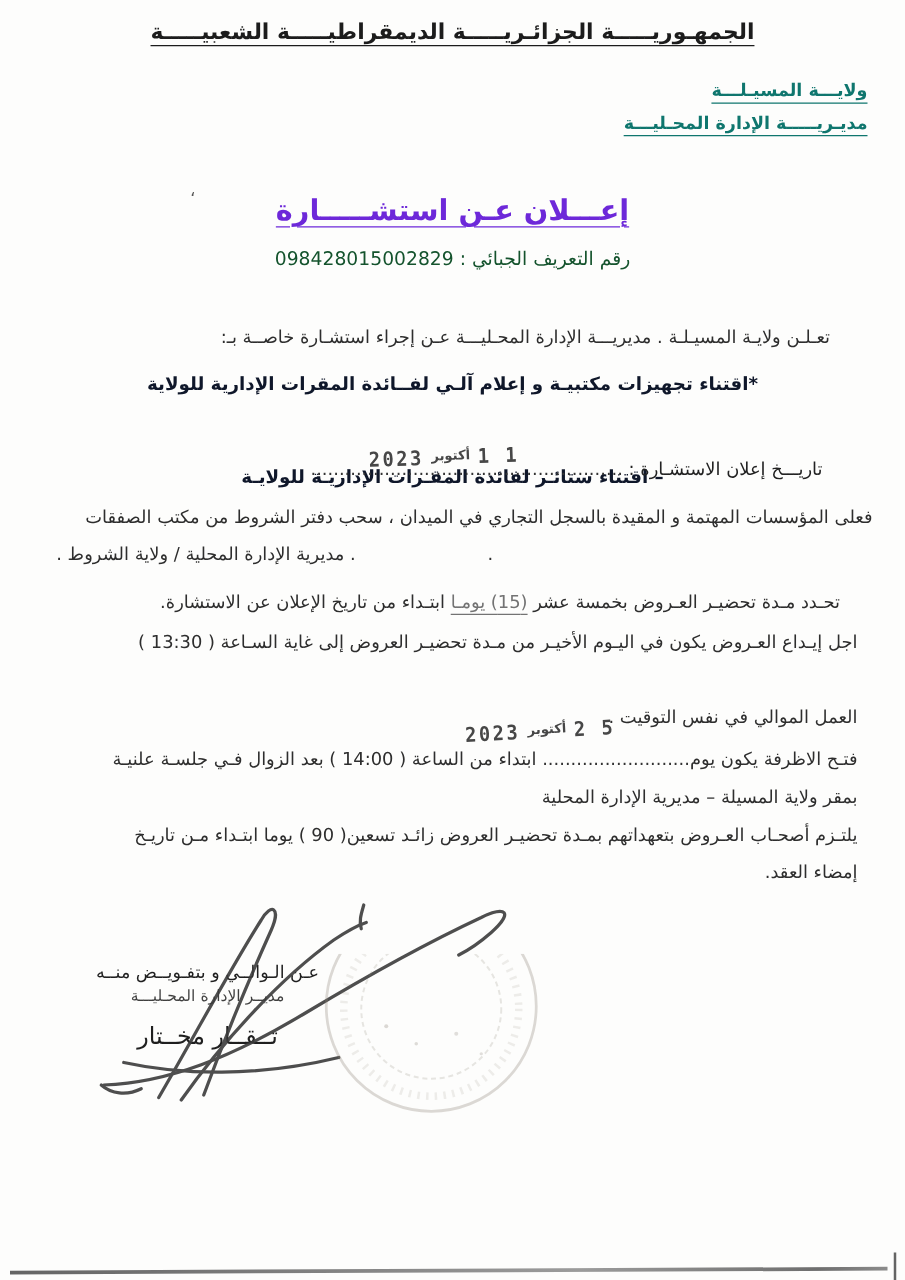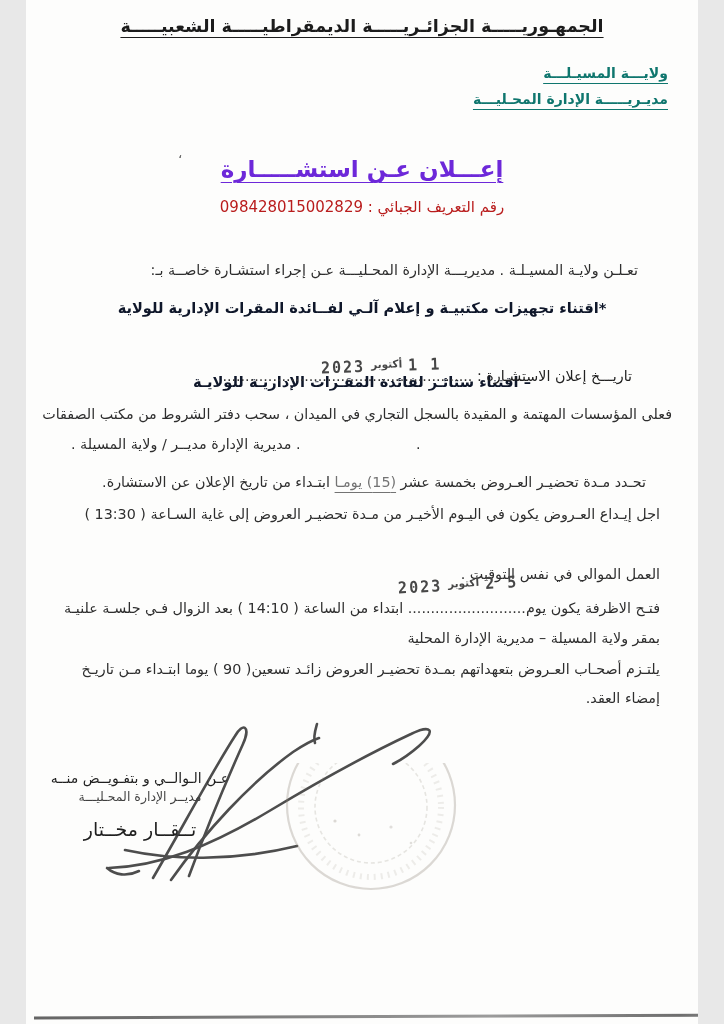--- a/index.html
+++ b/index.html
@@ -1,33 +1,33 @@
 <!DOCTYPE html>
 <html lang="ar"><head>
 <meta charset="utf-8">
 <style>
   html,body{margin:0;padding:0;background:#e8e8e8;}
   .page{
     position:relative;
-    width:672px;height:1024px;
+    width:724px;height:1024px;
     margin:0 auto;
     background:#fdfdfc;
     font-family:"DejaVu Sans", sans-serif;
     color:#2f2f2f;
     direction:rtl;
     overflow:hidden;
   }
   .abs{position:absolute;}
   .nowrap{white-space:nowrap;}
   .bold{font-weight:normal;}
   .u{text-decoration:underline;text-underline-offset:5px;text-decoration-thickness:1px;}
   .republic{top:16px;left:0;right:0;text-align:center;font-size:17.5px;font-weight:bold;color:#1c1c1c;letter-spacing:.5px;}
   .org-block{top:60px;right:30px;text-align:right;font-size:14px;font-weight:bold;color:#0f766e;line-height:26px;}
   .doc-title{top:156px;left:0;right:0;text-align:center;font-size:23px;font-weight:bold;color:#6d28d9;letter-spacing:1px;}
-  .tax-line{top:198px;left:0;right:0;text-align:center;font-size:15px;color:#b91c1c;}
+  .tax-line{top:198px;left:0;right:0;text-align:center;font-size:15px;color:#14532d;}
   .body-line{font-size:14.3px;color:#2e2e2e;}
   .items-line{left:0;right:0;text-align:center;font-size:14.6px;font-weight:bold;color:#0f172a;}
   .dots{letter-spacing:.5px;color:#333;}
   .date-stamp{
     display:inline-flex;direction:ltr;align-items:baseline;gap:6px;
     font-family:"DejaVu Sans Mono", monospace;font-weight:bold;color:#474747;
     transform:rotate(-2deg);transform-origin:center;
   }
   .date-stamp .yr,.date-stamp .dy{font-size:15px;letter-spacing:2px;transform:scaleY(1.08);}
   .date-stamp .mo{font-size:10.5px;font-family:"DejaVu Sans",sans-serif;position:relative;top:-3px;letter-spacing:0;}
@@ -67,38 +67,38 @@
     <span class="bold" style="color:#222;">تاريـــخ إعلان الاستشـارة : </span><span class="dots">.......................................................</span>
   </div>
 
   <div class="abs date-stamp" style="left:295px;top:357px;">
     <span class="yr">2023</span>
     <span class="mo">أكتوبر</span>
     <span class="dy">1 1</span>
   </div>
 
   <div class="abs body-line nowrap" style="top:406px;right:26px;">فعلى المؤسسات المهتمة و المقيدة بالسجل التجاري في الميدان ، سحب دفتر الشروط من مكتب الصفقات</div>
-  <div class="abs body-line nowrap" style="top:436px;left:45px;direction:rtl;">. مديرية الإدارة مديــر /  ولاية المسيلة .</div>
+  <div class="abs body-line nowrap" style="top:436px;left:45px;direction:rtl;">. مديرية الإدارة المحلية /  ولاية الشروط .</div>
   <div class="abs body-line" style="top:436px;left:390px;">.</div>
 
   <div class="abs body-line nowrap" style="top:474px;right:52px;">
     <span>تحـدد مـدة تحضيـر العـروض بخمسة عشر </span><span class="bold u" style="color:#737373;">(15) يومـا</span><span> ابتـداء من تاريخ الإعلان عن الاستشارة.</span>
   </div>
 
   <div class="abs body-line nowrap" style="top:506px;right:38px;">اجل إيـداع العـروض يكون في اليـوم الأخيـر من مـدة تحضيـر العروض إلى غاية السـاعة ( 13:30 )</div>
   <div class="abs body-line nowrap" style="top:566px;right:38px;">العمل الموالي في نفس التوقيت .</div>
 
   <div class="abs date-stamp" style="left:372px;top:576px;transform:rotate(-3deg);">
     <span class="yr">2023</span>
     <span class="mo">أكتوبر</span>
     <span class="dy">2 5</span>
   </div>
 
   <div class="abs body-line nowrap" style="top:600px;right:38px;">
-    <span>فتـح الاظرفة يكون يوم</span><span class="dots">..........................</span><span> ابتداء من الساعة ( 14:10 ) بعد الزوال  فـي جلسـة علنيـة</span>
+    <span>فتـح الاظرفة يكون يوم</span><span class="dots">..........................</span><span> ابتداء من الساعة ( 14:00 ) بعد الزوال  فـي جلسـة علنيـة</span>
   </div>
   <div class="abs body-line nowrap" style="top:630px;right:38px;text-align:center;">بمقر ولاية المسيلة –  مديرية الإدارة المحلية</div>
 
   <div class="abs body-line nowrap" style="top:661px;right:38px;">يلتـزم أصحـاب العـروض بتعهداتهم بمـدة تحضيـر العروض زائـد تسعين( 90 ) يوما ابتـداء  مـن تاريـخ</div>
   <div class="abs body-line nowrap" style="top:690px;right:38px;">إمضاء العقد.</div>
 
   <div class="abs sig-text" style="top:770px;right:448px;width:220px;text-align:center;">
     <div class="bold" style="font-size:14px;">عـن الـوالــي و بتفـويــض منــه</div>
     <div style="font-size:12.5px;margin-top:3px;opacity:.85;">مديــر الإدارة المحـليـــة</div>
     <div class="bold" style="font-size:19px;margin-top:14px;letter-spacing:4px;">تــقــار مخــتار</div>

